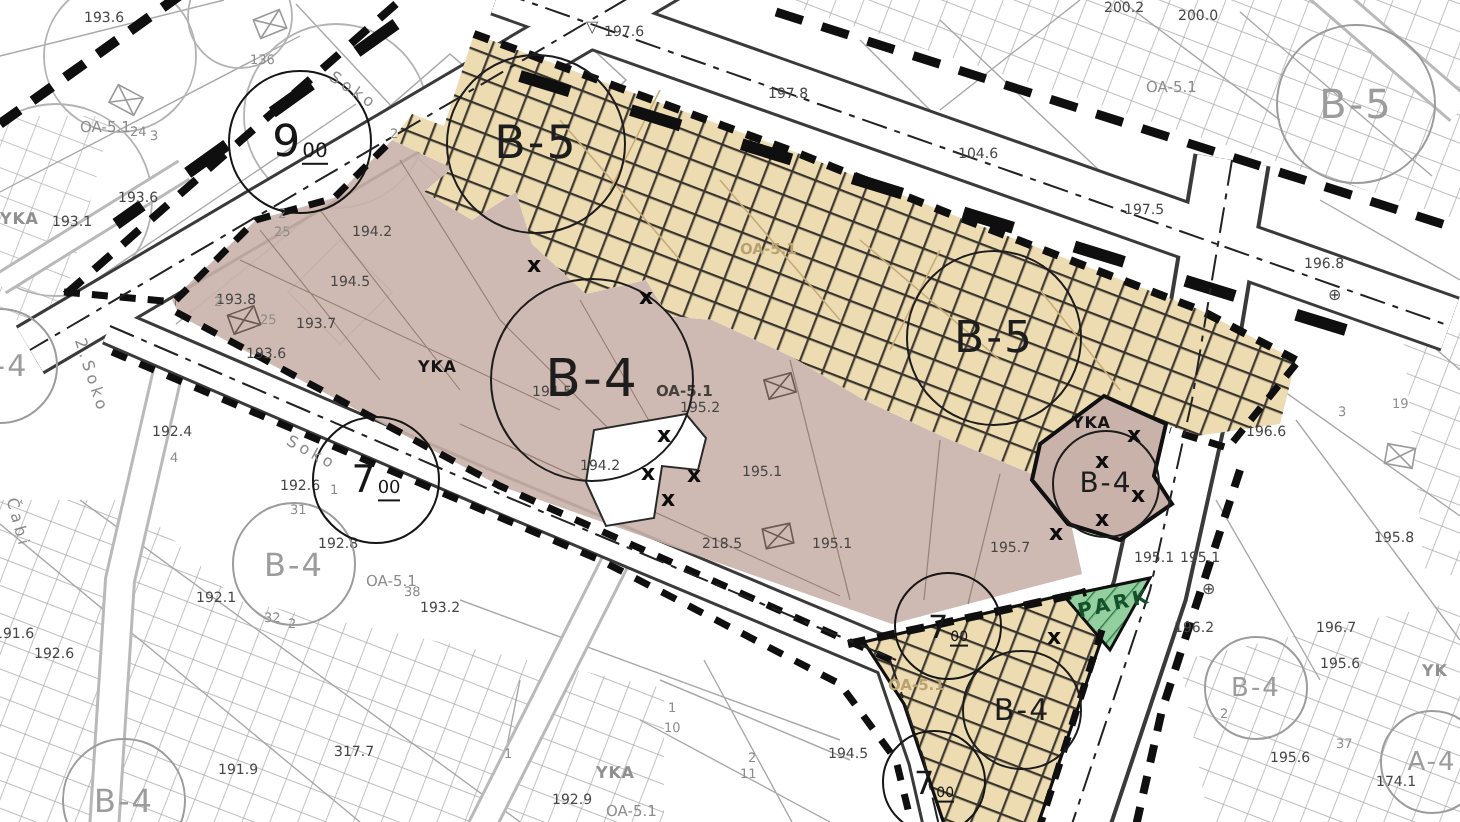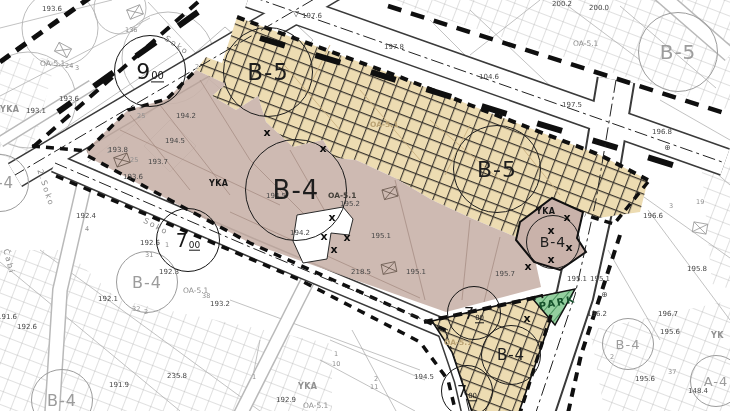--- a/index.html
+++ b/index.html
@@ -208,39 +208,39 @@
       <div class="lbl elev" style="left: 42px; top: 6px;">193.6</div>
       <div class="lbl elev" style="left: 97px; top: 147px; margin-left: 11px;">193.8</div>
       <div class="lbl elev" style="left: 76px; top: 213px;">192.4</div>
       <div class="lbl elev" style="left: 140px; top: 240px;">192.6</div>
       <div class="lbl elev" style="left: 159px; top: 269px;">192.8</div>
       <div class="lbl elev" style="left: 98px; top: 296px;">192.1</div>
       <div class="lbl elev" style="left: 210px; top: 301px;">193.2</div>
       <div class="lbl elev" style="left: -3px; top: 314px;">191.6</div>
       <div class="lbl elev" style="left: 276px; top: 397px;">192.9</div>
       <div class="lbl elev" style="left: 109px; top: 382px;">191.9</div>
-      <div class="lbl elev" style="left: 167px; top: 373px;">235.8</div>
+      <div class="lbl elev" style="left: 167px; top: 373px;">317.7</div>
       <div class="lbl elev" style="left: 17px; top: 324px;">192.6</div>
       <div class="lbl elev" style="left: 340px; top: 201px;">195.2</div>
       <div class="lbl elev" style="left: 371px; top: 233px;">195.1</div>
       <div class="lbl elev" style="left: 406px; top: 269px;">195.1</div>
       <div class="lbl elev" style="left: 351px; top: 269px;">218.5</div>
       <div class="lbl elev" style="left: 290px; top: 230px;">194.2</div>
       <div class="lbl elev" style="left: 266px; top: 193px;">194.5</div>
       <div class="lbl elev" style="left: 567px; top: 276px;">195.1</div>
       <div class="lbl elev" style="left: 590px; top: 276px;">195.1</div>
       <div class="lbl elev" style="left: 495px; top: 271px;">195.7</div>
       <div class="lbl elev" style="left: 687px; top: 266px;">195.8</div>
       <div class="lbl elev" style="left: 587px; top: 311px;">196.2</div>
       <div class="lbl elev" style="left: 658px; top: 311px;">196.7</div>
       <div class="lbl elev" style="left: 660px; top: 329px;">195.6</div>
       <div class="lbl elev" style="left: 635px; top: 376px;">195.6</div>
-      <div class="lbl elev" style="left: 688px; top: 388px;">148.4</div>
+      <div class="lbl elev" style="left: 688px; top: 388px;">174.1</div>
       <div class="lbl elev" style="left: 414px; top: 374px;">194.5</div>
-      <div class="lbl elev" style="left: 623px; top: 213px; padding-left: 20px;">196.6</div>
+      <div class="lbl elev" style="left: 623px; top: 213px;">196.6</div>
       <div class="lbl parcel" style="left: 125px; top: 27px;">136</div>
       <div class="lbl parcel" style="left: 139px; top: 104px;">2</div>
       <div class="lbl parcel" style="left: 137px; top: 113px;">25</div>
       <div class="lbl parcel" style="left: 195px; top: 64px;">2</div>
       <div class="lbl parcel" style="left: 130px; top: 157px;">25</div>
       <div class="lbl parcel" style="left: 85px; top: 226px;">4</div>
       <div class="lbl parcel" style="left: 145px; top: 252px;">31</div>
       <div class="lbl parcel" style="left: 165px; top: 242px;">1</div>
       <div class="lbl parcel" style="left: 202px; top: 293px;">38</div>
       <div class="lbl parcel" style="left: 132px; top: 306px;">32</div>

